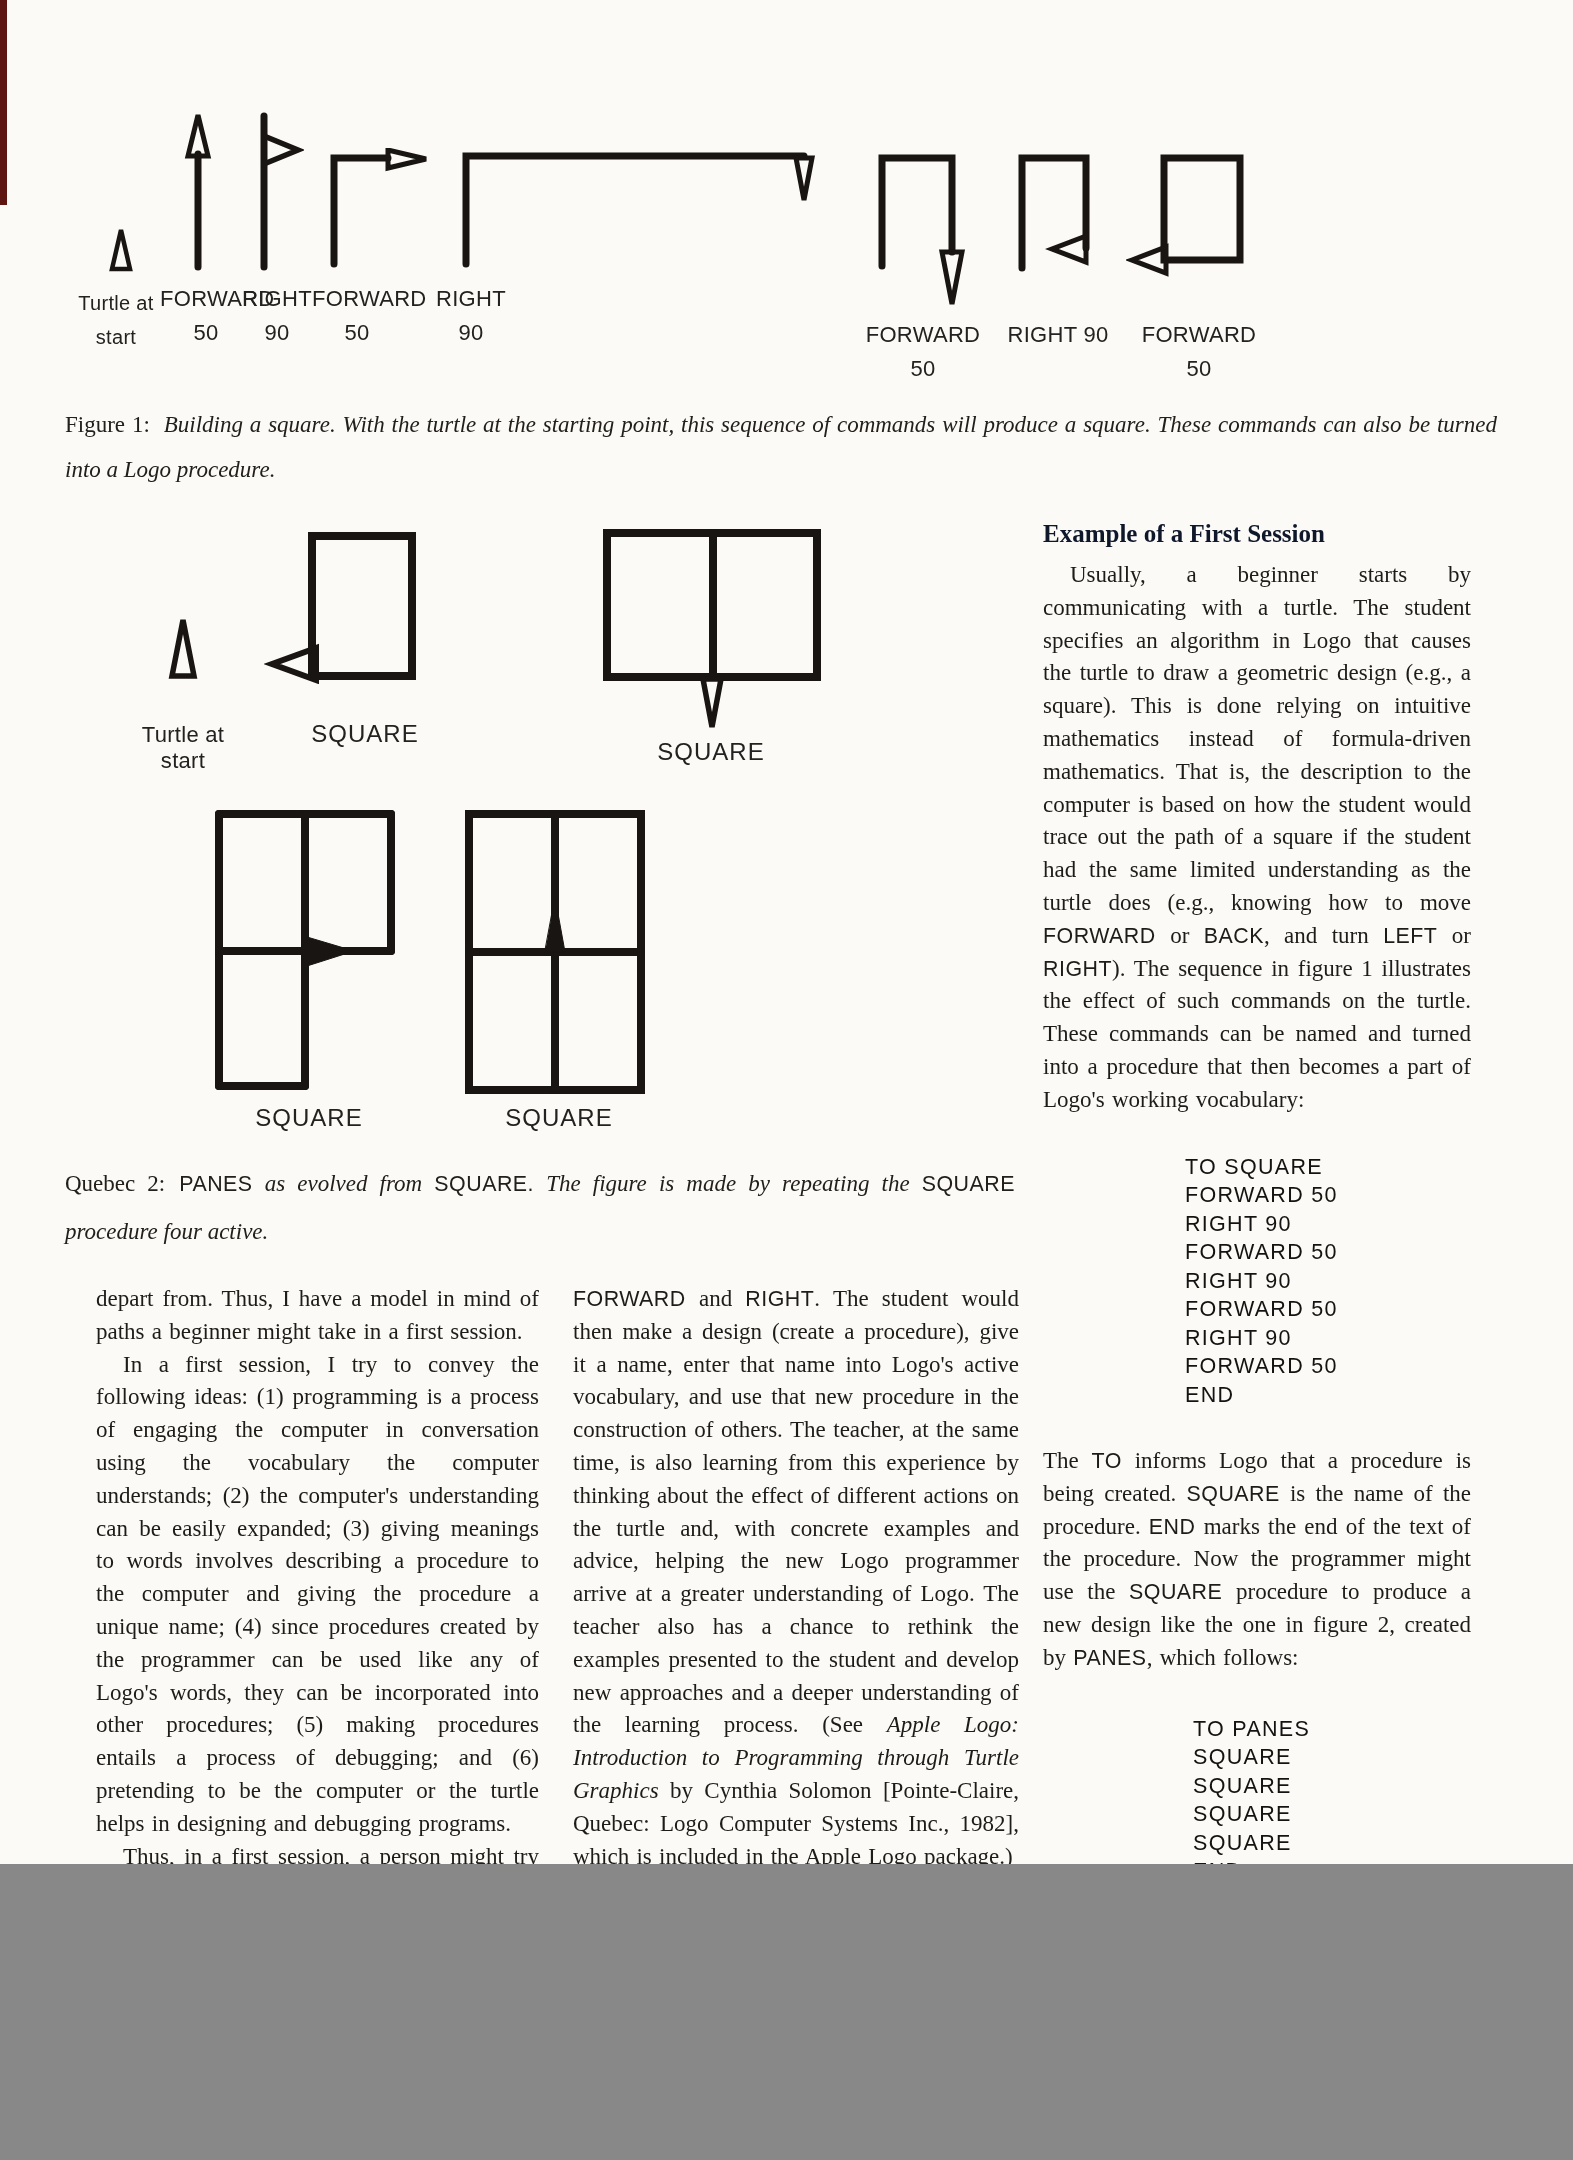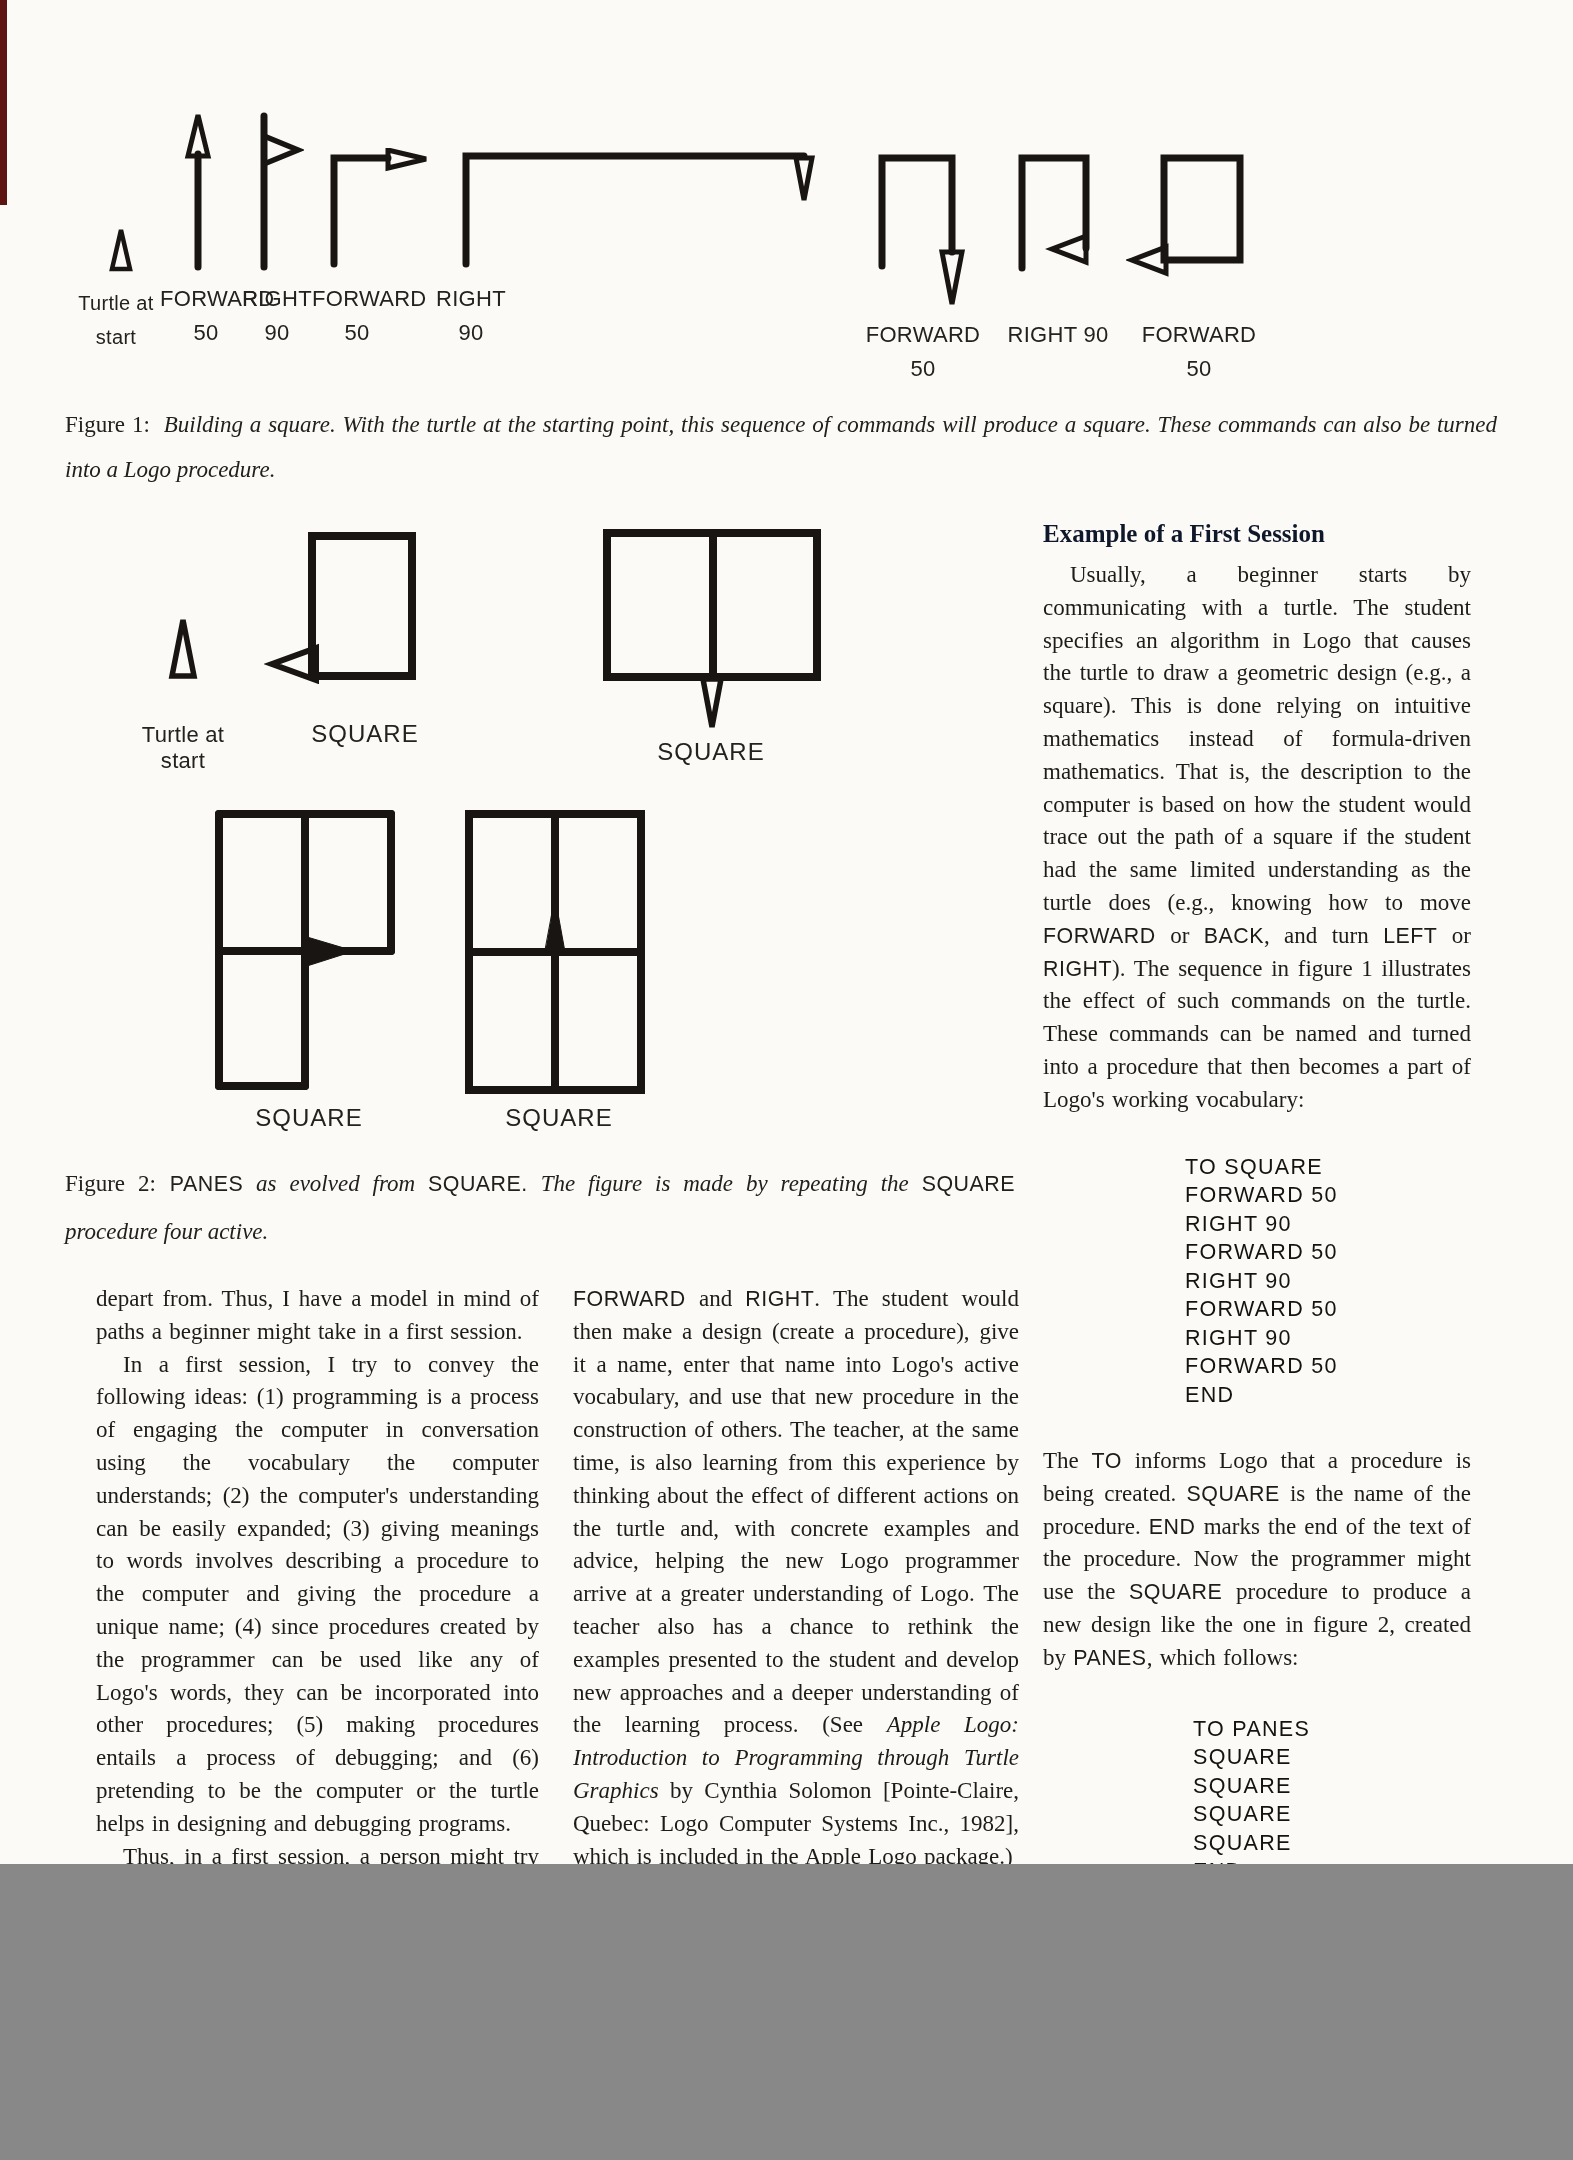--- a/index.html
+++ b/index.html
@@ -164,21 +164,21 @@
     </svg>
 
     <div class="f2label small" style="left:118px;top:722px;width:130px;">Turtle at start</div>
     <div class="f2label" style="left:300px;top:720px;width:130px;">SQUARE</div>
     <div class="f2label" style="left:646px;top:738px;width:130px;">SQUARE</div>
     <div class="f2label" style="left:244px;top:1104px;width:130px;">SQUARE</div>
     <div class="f2label" style="left:494px;top:1104px;width:130px;">SQUARE</div>
   </div>
 
   <div class="caption c2" style="left:65px;top:1160px;width:950px;">
-    <span class="cap-label">Figure 2:</span><span><span class="seg-code">PANES</span><span> as evolved from </span><span class="seg-code">SQUARE.</span><span> The figure is made by repeating the </span><span class="seg-code">SQUARE</span><span> procedure four active.</span></span>
+    <span class="cap-label">Quebec 2:</span><span><span class="seg-code">PANES</span><span> as evolved from </span><span class="seg-code">SQUARE.</span><span> The figure is made by repeating the </span><span class="seg-code">SQUARE</span><span> procedure four active.</span></span>
   </div>
 
   <div class="col" style="left:1043px;top:516px;width:428px;">
     <h2 class="heading">Example of a First Session</h2>
     <p class="body indent"><span>Usually, a beginner starts by communicating with a turtle. The student specifies an algorithm in Logo that causes the turtle to draw a geometric design (e.g., a square). This is done relying on intuitive mathematics instead of formula-driven mathematics. That is, the description to the computer is based on how the student would trace out the path of a square if the student had the same limited understanding as the turtle does (e.g., knowing how to move </span><span class="seg-code">FORWARD</span><span> or </span><span class="seg-code">BACK</span><span>, and turn </span><span class="seg-code">LEFT</span><span> or </span><span class="seg-code">RIGHT</span><span>). The sequence in figure 1 illustrates the effect of such commands on the turtle. These commands can be named and turned into a procedure that then becomes a part of Logo's working vocabulary:</span></p>
     <div class="code" style="margin:36px 0 0 142px;">
         <div class="code-line">TO SQUARE</div>
         <div class="code-line">FORWARD 50</div>
         <div class="code-line">RIGHT 90</div>
         <div class="code-line">FORWARD 50</div>

